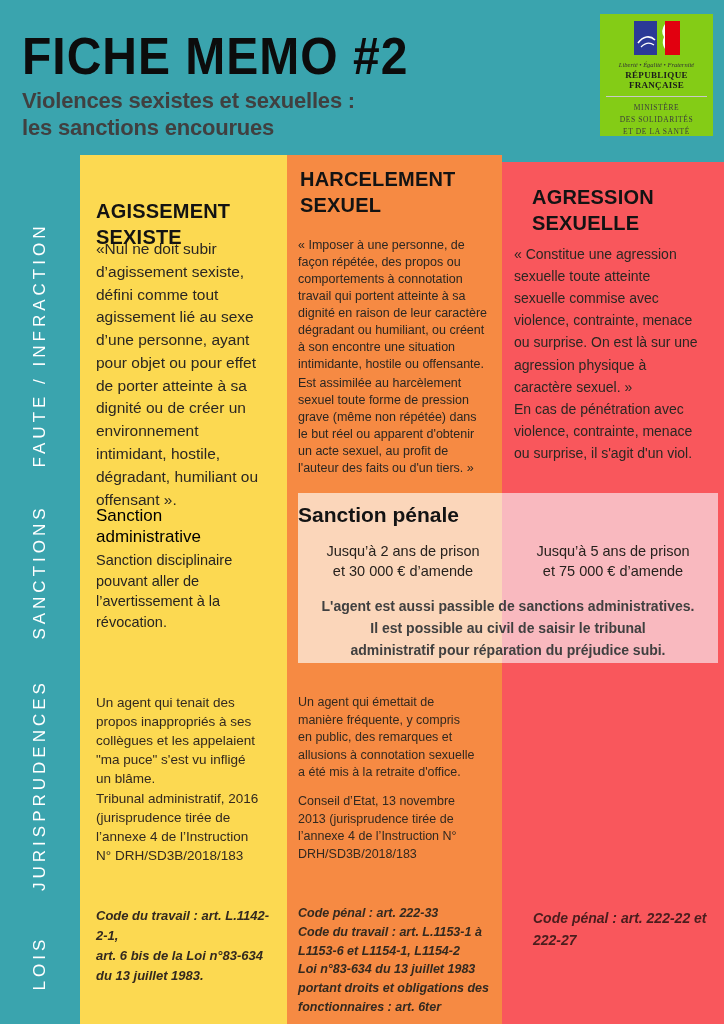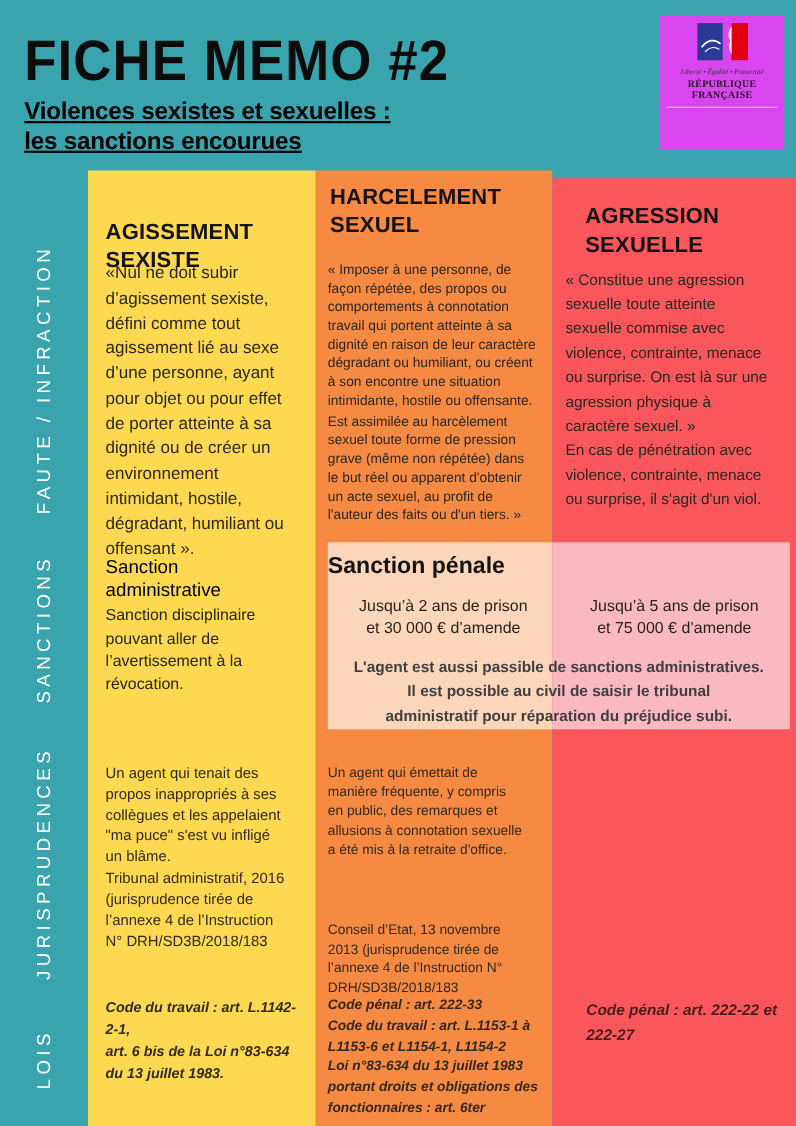--- a/index.html
+++ b/index.html
@@ -12,29 +12,28 @@
   .pre { white-space:pre-line; }
 
   
   .page-title {
     position:absolute; left:22px; top:26px;
     font-size:48px; font-weight:800; letter-spacing:1px; color:#0c0c0c;
     transform:scaleY(1.08); transform-origin:left top;
   }
   .page-subtitle {
     position:absolute; left:22px; top:88px;
-    font-size:22px; font-weight:700; line-height:1.22; color:#000000;
+    font-size:22px; font-weight:700; line-height:1.22; color:#404040;
     letter-spacing:-0.2px;
-    text-decoration:underline;
   }
 
   
   .gov-logo {
     position:absolute; left:600px; top:14px; width:113px; height:122px;
-    background:#d946ef; text-align:center;
+    background:#84cc16; text-align:center;
   }
   .gov-logo .flag { margin-top:7px; }
   .logo-motto {
     font-family:"Liberation Serif", serif; font-style:italic;
     font-size:6.5px; color:#333; margin-top:2px;
   }
   .logo-republic {
     font-family:"Liberation Serif", serif; font-weight:700;
     font-size:9px; color:#1b1b1b; letter-spacing:0.3px; margin-top:2px;
   }
@@ -94,21 +93,21 @@
   .penale-note {
     position:absolute; left:0; right:0; top:102px; text-align:center;
     font-size:14px; font-weight:700; line-height:1.58; color:#404040;
   }
 
   
   .jur { font-weight:500; color:#33291f; }
   .j-agi-case { left:96px;  top:694px; width:190px; font-size:13.5px; line-height:1.4; }
   .j-agi-ref  { left:96px;  top:790px; width:190px; font-size:13.5px; line-height:1.4; }
   .j-har-case { left:298px; top:694px; width:206px; font-size:12.5px; line-height:1.4; }
-  .j-har-ref  { left:298px; top:793px; width:206px; font-size:12.5px; line-height:1.4;margin-top:44px; }
+  .j-har-ref  { left:298px; top:793px; width:206px; font-size:12.5px; line-height:1.4; }
   .j-agr      { left:516px; top:694px; width:205px; font-size:13px;   line-height:1.42; color:#471d1d; }
 
   
   .loi { font-style:italic; font-weight:600; color:#33291f; }
   .l-agi { left:96px;  top:906px; width:190px; font-size:13px;   line-height:1.55; }
   .l-har { left:298px; top:904px; width:208px; font-size:12.5px; line-height:1.5; }
   .l-agr { left:518px; top:908px; width:200px; font-size:14px;   line-height:1.55; color:#4a1d1d;margin-left:15px; }
 </style>
 </head>
 <body>
@@ -125,20 +124,23 @@
         <rect x="1" y="0" width="23" height="34" fill="#2B3A97"></rect>
         <rect x="32" y="0" width="15" height="34" fill="#E1000F"></rect>
         <path d="M32 3 q-5 7 -1 13 q-3 6 1 12 Z" fill="#ffffff"></path>
         <path d="M5 22 C10 15, 17 14, 22 19" stroke="#ffffff" fill="none" stroke-width="1.6"></path>
         <path d="M8 26 C12 22, 17 21, 21 24" stroke="#ffffff" fill="none" stroke-width="1.2"></path>
       </svg>
     </div>
     <div class="logo-motto">Liberté • Égalité • Fraternité</div>
     <div class="logo-republic">RÉPUBLIQUE FRANÇAISE</div>
     <div class="logo-divider"></div>
+    <div class="logo-ministry pre">MINISTÈRE
+DES SOLIDARITÉS
+ET DE LA SANTÉ</div>
   </div>
 
   <div class="side-label faute">FAUTE / INFRACTION</div>
   <div class="side-label sanct">SANCTIONS</div>
   <div class="side-label juris">JURISPRUDENCES</div>
   <div class="side-label lois">LOIS</div>
 
   <div class="col yellow"></div>
   <div class="col orange"></div>
   <div class="col red"></div>

